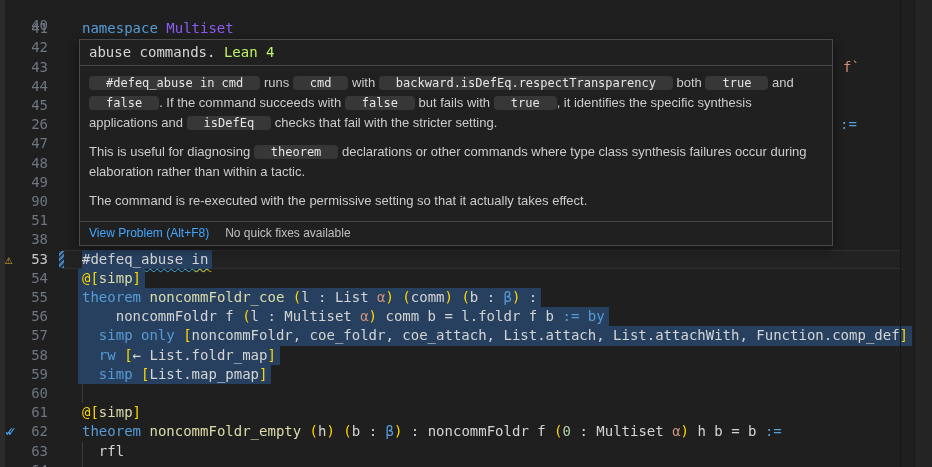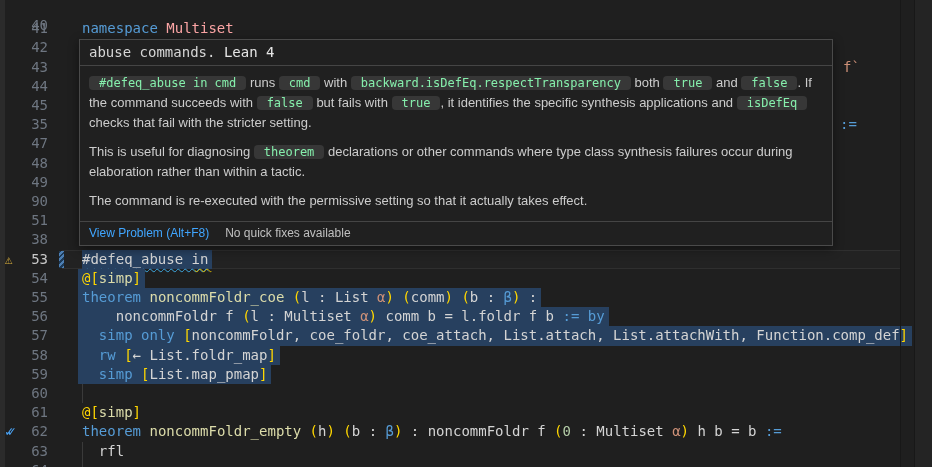--- a/index.html
+++ b/index.html
@@ -18,40 +18,40 @@
   .gicon{position:absolute;left:5px;top:0;line-height:19.2px}
   .warn{color:#ddb23d;font-size:13px}
   .chk{color:#4aa3f5;letter-spacing:-6px;font-size:14px;font-weight:bold}
   .sq{text-decoration:underline wavy #3da8e0 1px;text-underline-offset:4px}
   .sqtail{position:absolute;top:0;font-family:"DejaVu Sans Mono",monospace;font-size:14px;line-height:19.2px;color:transparent;text-decoration:underline wavy #d9b600 1px;text-underline-offset:4px}
   .ovl{position:absolute;font-family:"DejaVu Sans Mono",monospace;font-size:14px;line-height:19.2px;white-space:pre}
   .ruler{position:absolute;top:0;width:1px;height:100%;background:#181818;z-index:2}
   #sb{position:absolute;left:915px;top:0;width:17px;height:100%;background:#242424;z-index:2}
   #hover{position:absolute;left:79px;top:39px;width:754px;background:#202020;border:1px solid #4a4a4a;z-index:10;box-shadow:0 3px 10px rgba(0,0,0,.45)}
   .hv-head{padding:3px 9px 4px;font-family:"DejaVu Sans Mono",monospace;font-size:14px;line-height:18px;color:#d6d6d6;border-bottom:1px solid #454545}
-  .src{color:#e5e5e5}
+  .src{color:#bef264}
   .hv-body{padding:7px 9px 1px;font-size:13px;line-height:20px;color:#cccccc;border-bottom:1px solid #454545}
   .hv-body p{margin:0 0 9px}
-  .hv-body code{font-family:"DejaVu Sans Mono",monospace;font-size:12px;background:#373737;color:#86efac;padding:0 10px;border-radius:4px}
+  .hv-body code{font-family:"DejaVu Sans Mono",monospace;font-size:12px;background:#373737;color:#e5e5e5;padding:0 17px;border-radius:4px}
   .hv-foot{padding:4px 9px 5px;font-size:12px;color:#c0c0c0}
   .link{color:#40a6ff;margin-right:16px;cursor:pointer}
 </style>
 </head>
 <body>
 
 <div id="screen">
   <div id="left-strip"></div>
   <div id="rows">
       <div class="row" style="top: 0px; margin-top: 16px;"><div class="lnum">40</div><div class="code"></div></div>
-      <div class="row" style="top: 19.2px;"><div class="lnum">41</div><div class="code"><span style="color: rgb(86, 156, 214);">namespace</span><span style="color: #fca5a5;"> Multiset</span></div></div>
+      <div class="row" style="top: 19.2px;"><div class="lnum">41</div><div class="code"><span style="color: rgb(86, 156, 214);">namespace</span><span style="color: #8b5cf6;"> Multiset</span></div></div>
       <div class="row" style="top: 38.4px;"><div class="lnum">42</div><div class="code"></div></div>
       <div class="row" style="top: 57.6px;"><div class="lnum">43</div><div class="code"></div></div>
       <div class="row" style="top: 76.8px;"><div class="lnum">44</div><div class="code"></div></div>
       <div class="row" style="top: 96px;"><div class="lnum">45</div><div class="code"></div></div>
-      <div class="row" style="top: 115.2px;"><div class="lnum">35</div><div class="code"></div></div>
+      <div class="row" style="top: 115.2px;"><div class="lnum">26</div><div class="code"></div></div>
       <div class="row" style="top: 134.4px;"><div class="lnum">47</div><div class="code"></div></div>
       <div class="row" style="top: 153.6px;"><div class="lnum">48</div><div class="code"></div></div>
       <div class="row" style="top: 172.8px;"><div class="lnum">49</div><div class="code"></div></div>
       <div class="row" style="top: 192px;"><div class="lnum">90</div><div class="code"></div></div>
       <div class="row" style="top: 211.2px;"><div class="lnum">51</div><div class="code"></div></div>
       <div class="row" style="top: 230.4px;"><div class="lnum">38</div><div class="code"></div></div>
       <div class="row" style="top: 249.6px;"><div class="curline"></div><div class="selrect" style="left: 82px; width: 130.45px;"></div><div class="stripe"></div><div class="gicon warn">⚠</div><div class="lnum active">53</div><div class="code sq"><span style="color: rgb(212, 212, 212);">#defeq_abuse in</span></div><div class="sqtail" style="left: 194.59px;">xx</div></div>
       <div class="row" style="top: 268.8px;"><div class="selrect" style="left: 78px; width: 67.01px;"></div><div class="lnum">54</div><div class="code"><span style="color: rgb(255, 215, 0);">@[</span><span style="color: rgb(220, 220, 170);">simp</span><span style="color: rgb(255, 215, 0);">]</span></div></div>
       <div class="row" style="top: 288px;"><div class="selrect" style="left: 78px; width: 463.22px;"></div><div class="lnum">55</div><div class="code"><span style="color: rgb(86, 156, 214);">theorem</span><span style="color: rgb(212, 212, 212);"> </span><span style="color: rgb(220, 220, 170);">noncommFoldr_coe</span><span style="color: rgb(212, 212, 212);"> </span><span style="color: rgb(255, 215, 0);">(</span><span style="color: rgb(212, 212, 212);">l : List </span><span style="color: rgb(206, 145, 120);">α</span><span style="color: rgb(255, 215, 0);">)</span><span style="color: rgb(212, 212, 212);"> </span><span style="color: rgb(255, 215, 0);">(</span><span style="color: rgb(212, 212, 212);">comm</span><span style="color: rgb(255, 215, 0);">)</span><span style="color: rgb(212, 212, 212);"> </span><span style="color: rgb(255, 215, 0);">(</span><span style="color: rgb(212, 212, 212);">b : </span><span style="color: rgb(86, 156, 214);">β</span><span style="color: rgb(255, 215, 0);">)</span><span style="color: rgb(212, 212, 212);"> :</span></div></div>
       <div class="row" style="top: 307.2px;"><div class="guide" style="left: 82px;"></div><div class="guide" style="left: 98.86px;"></div><div class="selrect" style="left: 78px; width: 530.66px;"></div><div class="lnum">56</div><div class="code"><span style="color: rgb(212, 212, 212);">    noncommFoldr f </span><span style="color: rgb(255, 215, 0);">(</span><span style="color: rgb(212, 212, 212);">l : Multiset </span><span style="color: rgb(206, 145, 120);">α</span><span style="color: rgb(255, 215, 0);">)</span><span style="color: rgb(212, 212, 212);"> comm b = l.foldr f b </span><span style="color: rgb(86, 156, 214);">:= </span><span style="color: rgb(86, 156, 214);">by</span></div></div>

